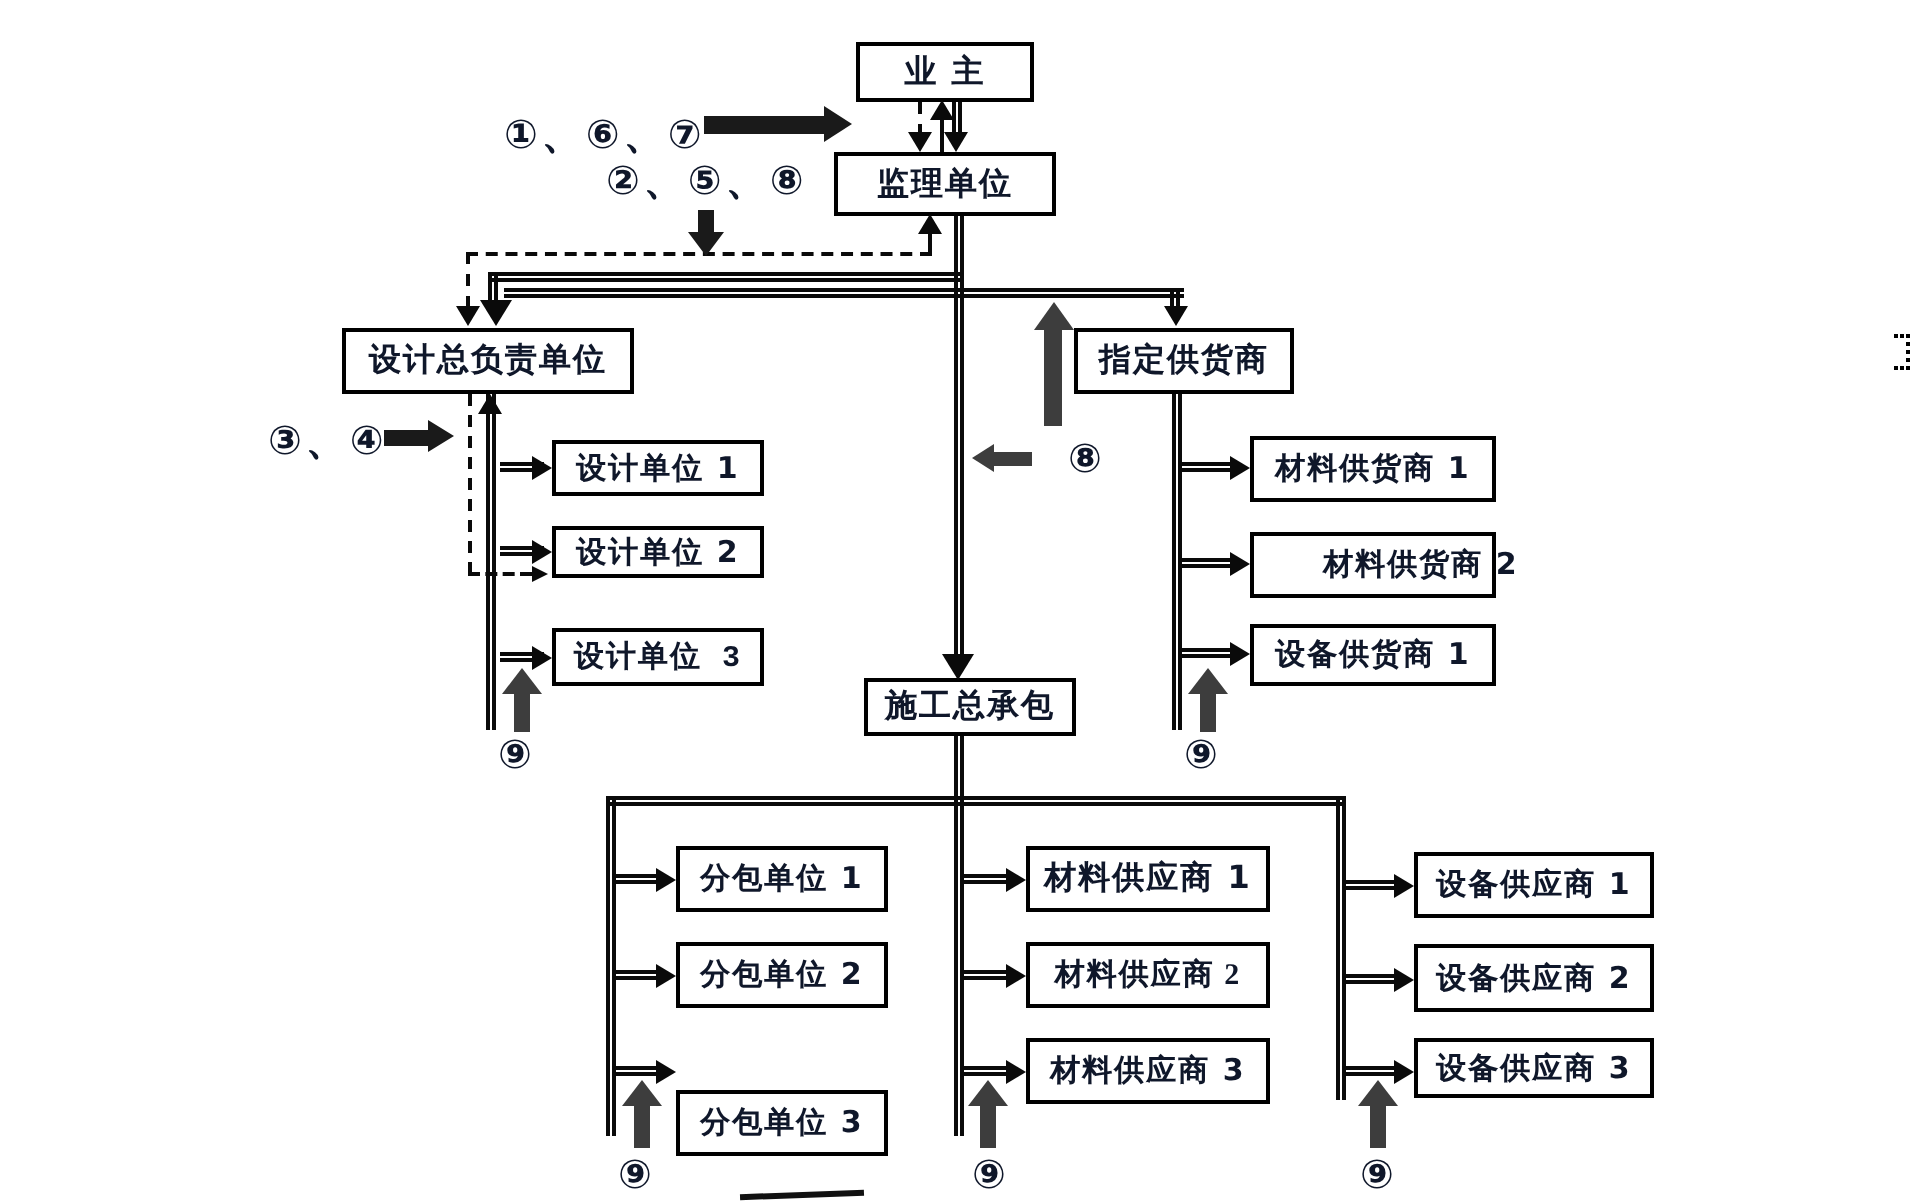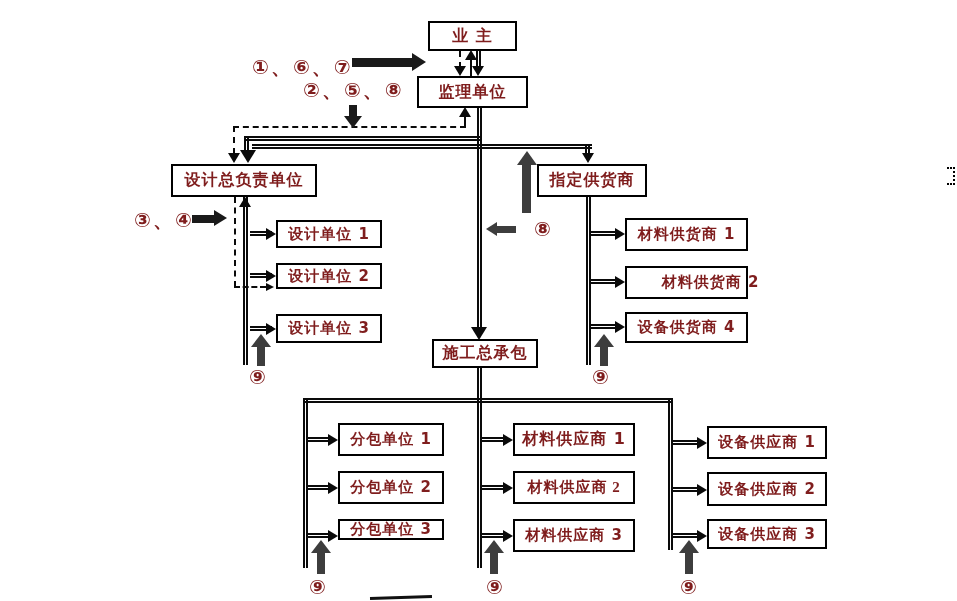--- a/index.html
+++ b/index.html
@@ -1,17 +1,17 @@
 <!DOCTYPE html>
 <html><head>
 <meta charset="utf-8">
 <style>
   html,body{margin:0;padding:0;background:#fff;}
   .canvas{position:relative;width:957px;height:601px;background:#fff;overflow:hidden;
-          font-family:"DejaVu Sans","Liberation Sans",sans-serif;color:#7f1d1d;}
+          font-family:"DejaVu Sans","Liberation Sans",sans-serif;color:#0f172a;}
   .box{position:absolute;box-sizing:border-box;border:2px solid #000;background:#fff;
        display:flex;align-items:center;justify-content:center;
        font-weight:700;font-size:16px;letter-spacing:1px;white-space:nowrap;}
   
   .dlh{position:absolute;box-sizing:border-box;height:5px;border-top:2px solid #0a0a0a;border-bottom:2px solid #0a0a0a;}
   .dlv{position:absolute;box-sizing:border-box;width:5px;border-left:2px solid #0a0a0a;border-right:2px solid #0a0a0a;}
   
   .slv{position:absolute;width:2px;background:#0a0a0a;}
   .dsh{position:absolute;height:0;border-top:2px dashed #0a0a0a;}
   .dsv{position:absolute;width:0;border-left:2px dashed #0a0a0a;}
@@ -37,29 +37,29 @@
 </head>
 <body>
 
 <div class="canvas">
 
   <div class="box" style="left:428px;top:21px;width:89px;height:30px;">业 主</div>
   <div class="box" style="left:417px;top:76px;width:111px;height:32px;">监理单位</div>
   <div class="box" style="left:171px;top:164px;width:146px;height:33px;">设计总负责单位</div>
   <div class="box" style="left:276px;top:220px;width:106px;height:28px;font-size:15px;">设计单位 1</div>
   <div class="box" style="left:276px;top:263px;width:106px;height:26px;font-size:15px;">设计单位 2</div>
-  <div class="box" style="left:276px;top:314px;width:106px;height:29px;font-size:15px;">设计单位 3</div>
+  <div class="box" style="left:276px;top:314px;width:106px;height:29px;font-size:15px;font-family:Liberation Mono, monospace;">设计单位 3</div>
   <div class="box" style="left:537px;top:164px;width:110px;height:33px;">指定供货商</div>
   <div class="box" style="left:625px;top:218px;width:123px;height:33px;font-size:15px;">材料供货商 1</div>
   <div class="box" style="left:625px;top:266px;width:123px;height:33px;font-size:15px;padding-left:48px;">材料供货商 2</div>
-  <div class="box" style="left:625px;top:312px;width:123px;height:31px;font-size:15px;">设备供货商 4</div>
+  <div class="box" style="left:625px;top:312px;width:123px;height:31px;font-size:15px;">设备供货商 1</div>
   <div class="box" style="left:432px;top:339px;width:106px;height:29px;">施工总承包</div>
   <div class="box" style="left:338px;top:423px;width:106px;height:33px;font-size:15px;">分包单位 1</div>
   <div class="box" style="left:338px;top:471px;width:106px;height:33px;font-size:15px;">分包单位 2</div>
-  <div class="box" style="left:338px;top:519px;width:106px;height:21px;font-size:15px;">分包单位 3</div>
+  <div class="box" style="left:338px;top:545px;width:106px;height:33px;font-size:15px;">分包单位 3</div>
   <div class="box" style="left:513px;top:423px;width:122px;height:33px;font-size:16px;">材料供应商 1</div>
   <div class="box" style="left:513px;top:471px;width:122px;height:33px;font-size:15px;font-family:Liberation Serif, serif;">材料供应商 2</div>
   <div class="box" style="left:513px;top:519px;width:122px;height:33px;font-size:15px;">材料供应商 3</div>
   <div class="box" style="left:707px;top:426px;width:120px;height:33px;font-size:15px;">设备供应商 1</div>
   <div class="box" style="left:707px;top:472px;width:120px;height:34px;font-size:15px;">设备供应商 2</div>
   <div class="box" style="left:707px;top:519px;width:120px;height:30px;font-size:15px;">设备供应商 3</div>
 
   <div class="dsv" style="left:459px;top:51px;height:17px;"></div>
   <div class="ah d" style="left:454px;top:66px;"></div>
   <div class="slv" style="left:470px;top:57px;height:19px;"></div>

